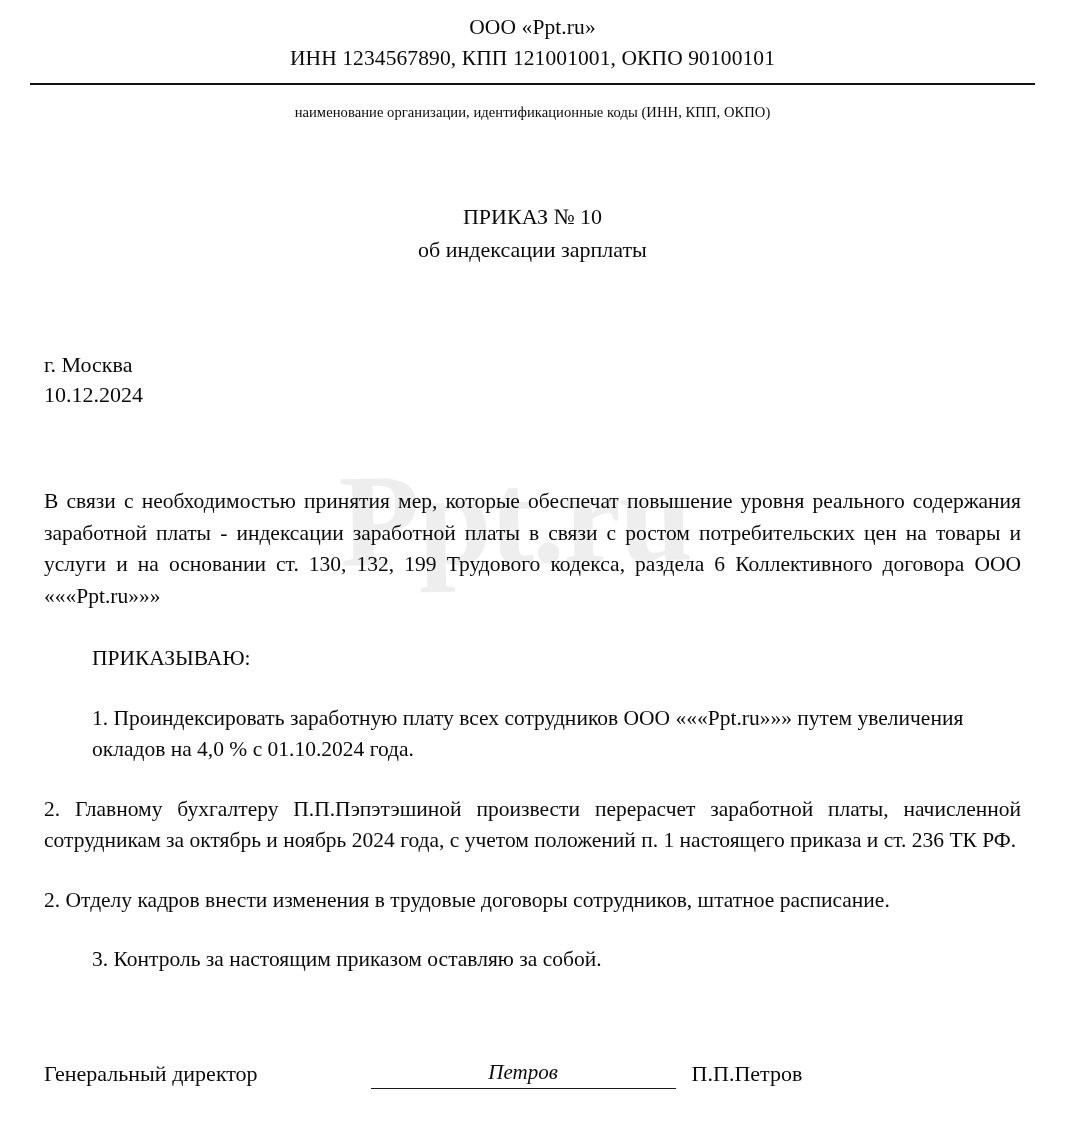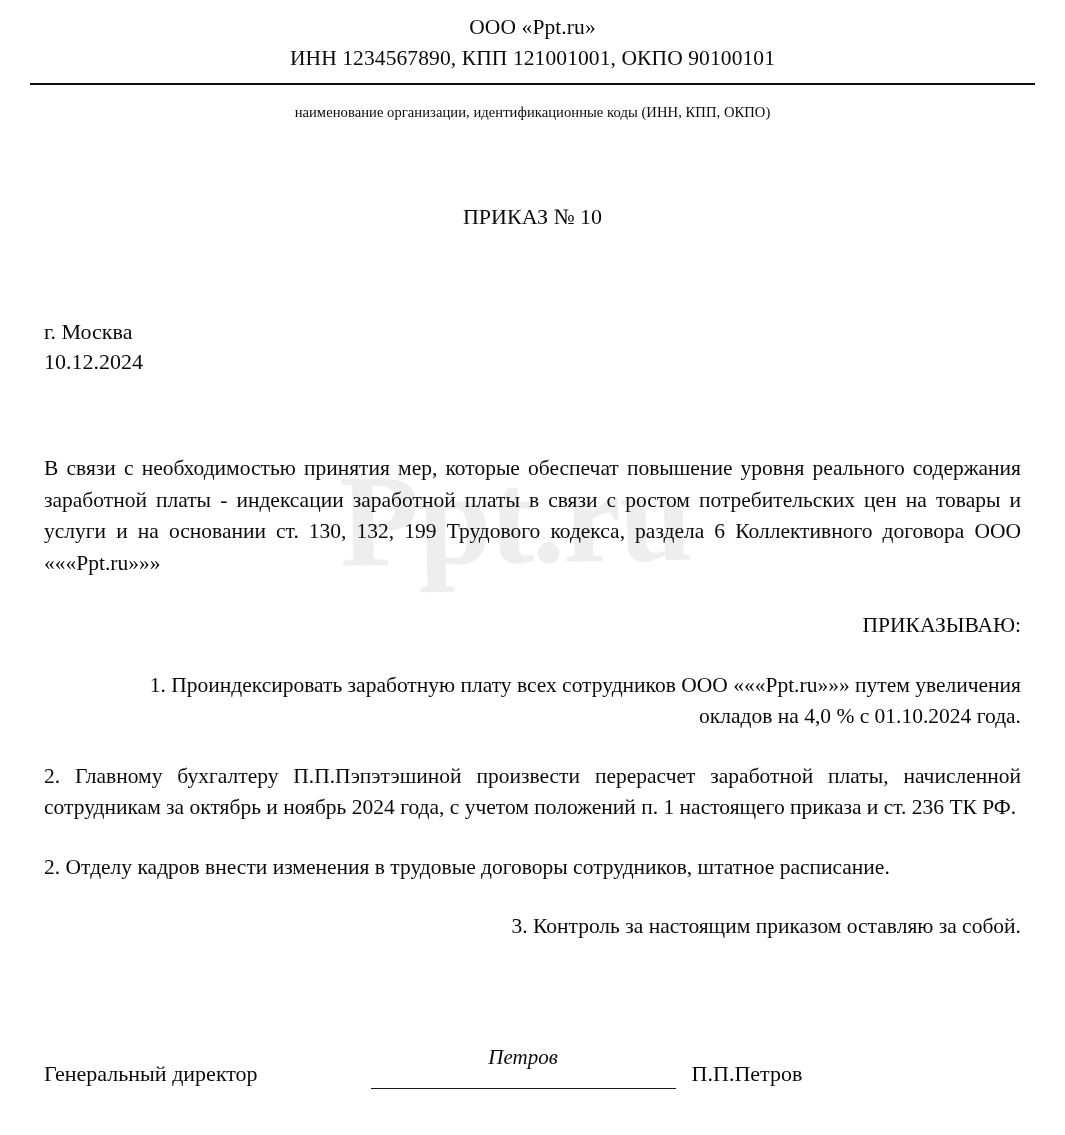--- a/index.html
+++ b/index.html
@@ -105,21 +105,21 @@
     margin: 76px 44px 0 44px;
   }
   p.para {
     margin: 0;
     font-size: 21.5px;
     line-height: 31.5px;
     text-align: justify;
     text-justify: inter-word;
   }
   p.para.nojust {
-    text-align: right;
+    text-align: left;
     margin-left: 48px;
   }
   .gap-lg { height: 31px; }
   .gap-md { height: 28px; }
 
   
   .signature-row {
     position: absolute;
     left: 44px;
     right: 44px;
@@ -139,21 +139,21 @@
     width: 305px;
     margin-left: 113px;
     margin-right: 16px;
     border-bottom: 1.6px solid #1a1a1a;
     height: 34px;
   }
   .sig-script {
     position: absolute;
     left: 0;
     right: 0;
-    bottom: 18px;
+    bottom: 3px;
     text-align: center;
     font-style: italic;
     font-size: 21px;
     line-height: 26px;
     white-space: nowrap;
   }
   .sig-name {
     white-space: nowrap;
   }
 </style>
@@ -169,20 +169,21 @@
     <div class="org-header">
       <div class="org-name">ООО «Ppt.ru»</div>
       <div class="org-codes">ИНН 1234567890, КПП 121001001, ОКПО 90100101</div>
     </div>
 
     <hr class="hrule">
 
     <div class="header-caption">наименование организации, идентификационные коды (ИНН, КПП, ОКПО)</div>
 
     <div class="doc-title">ПРИКАЗ № 10</div>
+    <div class="doc-subtitle">об индексации зарплаты</div>
 
     <div class="place-date">
       <span>г. Москва</span>
       <span>10.12.2024</span>
     </div>
 
     <div class="body-block">
 
       <p class="para">В связи с необходимостью принятия мер, которые обеспечат повышение уровня реального содержания заработной платы - индексации заработной платы в связи с ростом потребительских цен на товары и услуги и на основании ст. 130, 132, 199 Трудового кодекса, раздела 6 Коллективного договора ООО «««Ppt.ru»»»</p>
 

